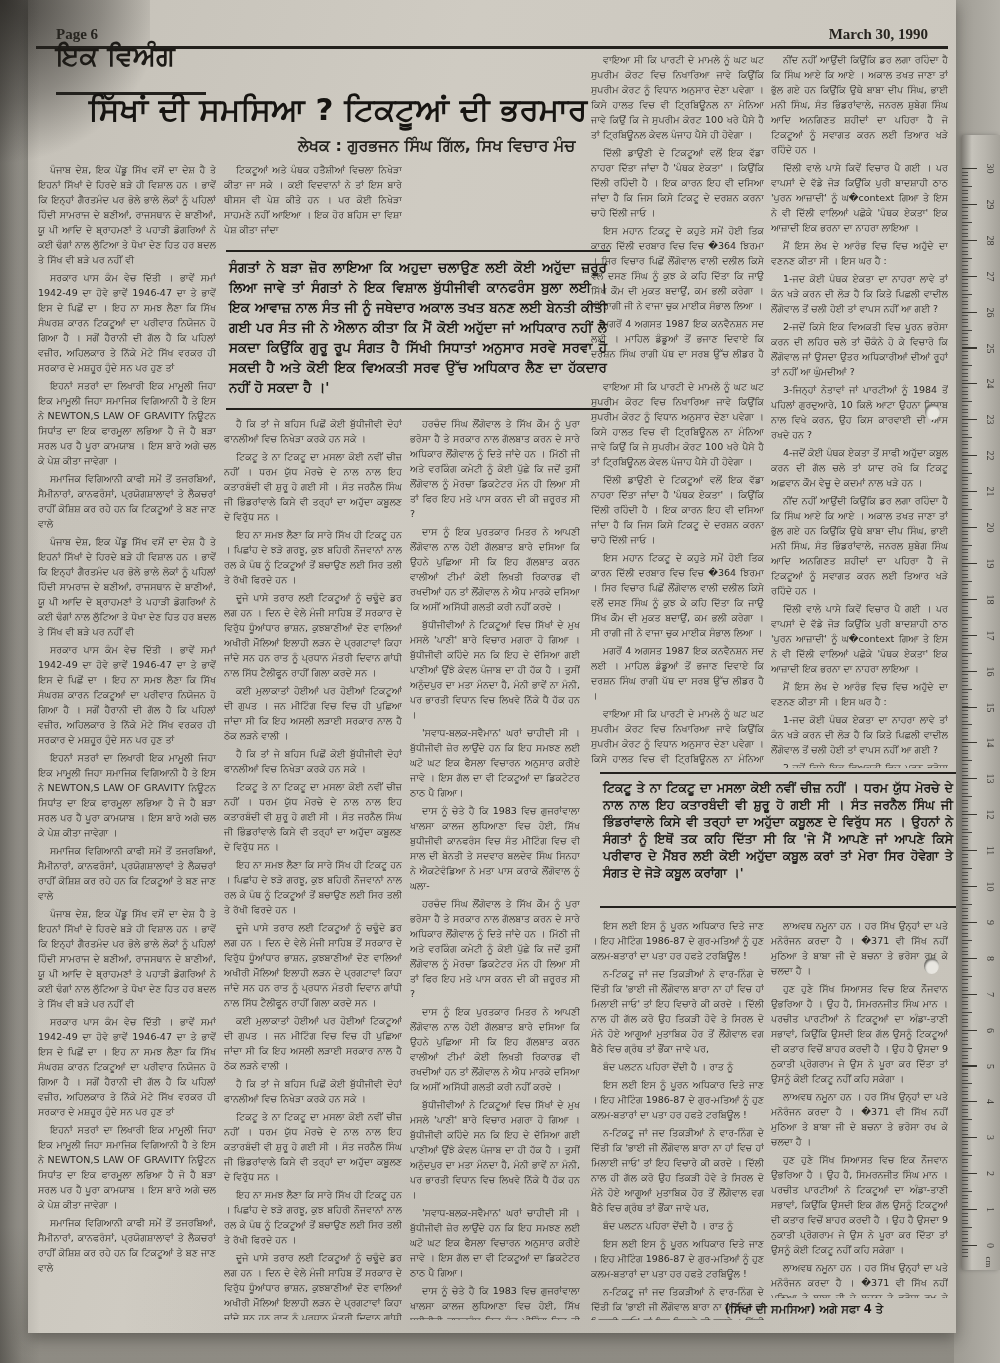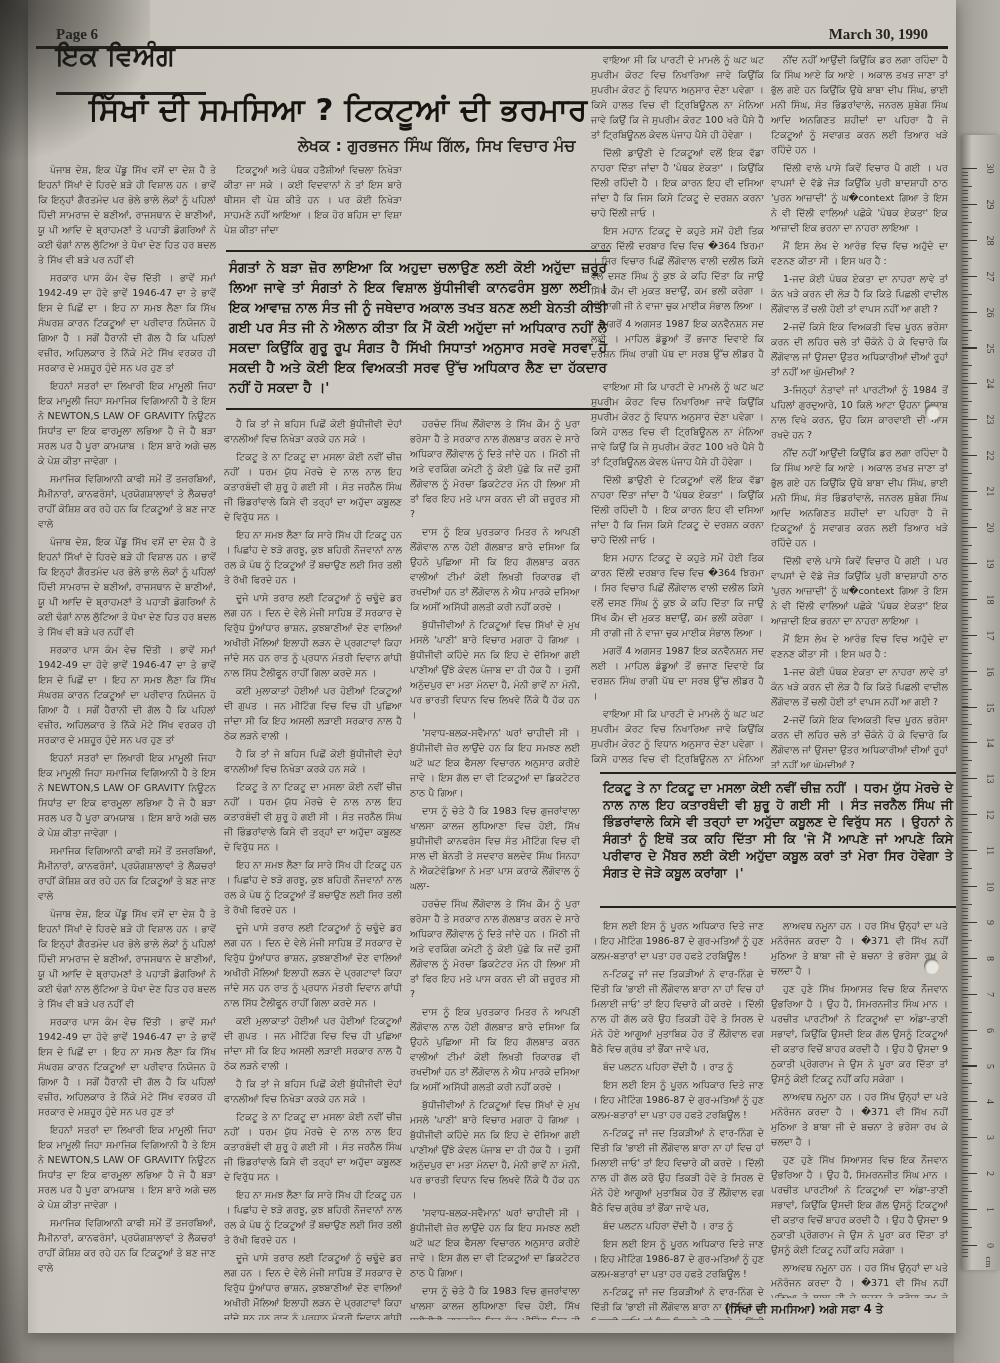--- a/index.html
+++ b/index.html
@@ -156,20 +156,21 @@
       <p class="para">ਮਗਰੋਂ 4 ਅਗਸਤ 1987 ਇਕ ਕਨਵੈਨਸ਼ਨ ਸਦ ਲਈ । ਮਾਹਿਲ ਡੰਡੂਆਂ ਤੋਂ ਭਜਾਣ ਦਿਵਾਏ ਕਿ ਦਰਸ਼ਨ ਸਿੰਘ ਰਾਗੀ ਪੱਥ ਦਾ ਸਰਬ ਉੱਚ ਲੀਡਰ ਹੈ ।</p>
       <p class="para">ਵਾਇਆ ਸੀ ਕਿ ਪਾਰਟੀ ਦੇ ਮਾਮਲੇ ਨੂੰ ਘਟ ਘਟ ਸੁਪਰੀਮ ਕੋਰਟ ਵਿਚ ਨਿਖਾਰਿਆ ਜਾਵੇ ਕਿਉਂਕਿ ਸੁਪਰੀਮ ਕੋਰਟ ਨੂੰ ਵਿਧਾਨ ਅਨੁਸਾਰ ਦੇਣਾ ਪਵੇਗਾ । ਕਿਸੇ ਹਾਲਤ ਵਿਚ ਵੀ ਟ੍ਰਿਬਿਊਨਲ ਨਾ ਮੰਨਿਆ ਜਾਵੇ ਕਿਉਂ ਕਿ ਜੇ ਸੁਪਰੀਮ ਕੋਰਟ 100 ਖਰੇ ਪੈਸੇ ਹੈ ਤਾਂ ਟ੍ਰਿਬਿਊਨਲ ਕੇਵਲ ਪੰਜਾਹ ਪੈਸੇ ਹੀ ਹੋਵੇਗਾ ।</p>
     </div>
   <div class="col c5t">
       <p class="para">ਨੀਂਦ ਨਹੀਂ ਆਉਂਦੀ ਕਿਉਂਕਿ ਡਰ ਲਗਾ ਰਹਿੰਦਾ ਹੈ ਕਿ ਸਿੰਘ ਆਏ ਕਿ ਆਏ । ਅਕਾਲ ਤਖਤ ਜਾਣਾ ਤਾਂ ਭੁੱਲ ਗਏ ਹਨ ਕਿਉਂਕਿ ਉਥੇ ਬਾਬਾ ਦੀਪ ਸਿੰਘ, ਭਾਈ ਮਨੀ ਸਿੰਘ, ਸੰਤ ਭਿੰਡਰਾਂਵਾਲੇ, ਜਨਰਲ ਸ਼ੁਬੇਗ ਸਿੰਘ ਆਦਿ ਅਨਗਿਣਤ ਸ਼ਹੀਦਾਂ ਦਾ ਪਹਿਰਾ ਹੈ ਜੋ ਟਿਕਟੂਆਂ ਨੂੰ ਸਵਾਗਤ ਕਰਨ ਲਈ ਤਿਆਰ ਖੜੇ ਰਹਿੰਦੇ ਹਨ ।</p>
       <p class="para">ਦਿੱਲੀ ਵਾਲੇ ਪਾਸੇ ਕਿਵੇਂ ਵਿਚਾਰ ਪੈ ਗਈ । ਪਰ ਵਾਪਸਾਂ ਦੇ ਵੱਡੇ ਜੋੜ ਕਿਉਂਕਿ ਪੁਰੀ ਬਾਦਸ਼ਾਹੀ ਠਾਠ 'ਪੁਰਨ ਆਜ਼ਾਦੀ' ਨੂੰ ਘ�context ਗਿਆ ਤੇ ਇਸ ਨੇ ਵੀ ਦਿੱਲੀ ਵਾਲਿਆਂ ਪਛੋਕੇ 'ਪੰਥਕ ਏਕਤਾ' ਇਕ ਆਜ਼ਾਦੀ ਇਕ ਭਰਨਾ ਦਾ ਨਾਹਰਾ ਲਾਇਆ ।</p>
       <p class="para">ਮੈਂ ਇਸ ਲੇਖ ਦੇ ਆਰੰਭ ਵਿਚ ਵਿਚ ਅਹੁੱਦੇ ਦਾ ਵਣਨਣ ਕੀਤਾ ਸੀ । ਇਸ ਘਰ ਹੈ :</p>
       <p class="para">1-ਜਦ ਕੋਈ ਪੰਥਕ ਏਕਤਾ ਦਾ ਨਾਹਰਾ ਲਾਵੇ ਤਾਂ ਕੰਨ ਖੜੇ ਕਰਨ ਦੀ ਲੋੜ ਹੈ ਕਿ ਕਿਤੇ ਪਿਛਲੀ ਵਾਦੀਲ ਲੌਂਗੋਵਾਲ ਤੋਂ ਚਲੀ ਹੋਈ ਤਾਂ ਵਾਪਸ ਨਹੀਂ ਆ ਗਈ ?</p>
       <p class="para">2-ਜਦੋਂ ਕਿਸੇ ਇਕ ਵਿਅਕਤੀ ਵਿਚ ਪੂਰਨ ਭਰੋਸਾ ਕਰਨ ਦੀ ਲਹਿਰ ਚਲੇ ਤਾਂ ਚੌਕੰਨੇ ਹੋ ਕੇ ਵਿਚਾਰੋ ਕਿ ਲੌਂਗੋਵਾਲ ਜਾਂ ਉਸਦਾ ਉਤਰ ਅਧਿਕਾਰੀਆਂ ਦੀਆਂ ਰੂਹਾਂ ਤਾਂ ਨਹੀਂ ਆ ਘੁੰਮਦੀਆਂ ?</p>
       <p class="para">3-ਜਿਨ੍ਹਾਂ ਨੇਤਾਵਾਂ ਜਾਂ ਪਾਰਟੀਆਂ ਨੂੰ 1984 ਤੋਂ ਪਹਿਲਾਂ ਗੁਰਦੁਆਰੇ, 10 ਕਿਲੋ ਆਟਾ ਉਹਨਾ ਹਿਸਾਬ ਨਾਲ ਵਿਖੇ ਕਰਨ, ਉਹ ਕਿਸ ਕਾਰਵਾਈ ਦੀ ਆਸ ਰਖਦੇ ਹਨ ?</p>
+      <p class="para">4-ਜਦੋਂ ਕੋਈ ਪੰਥਕ ਏਕਤਾ ਤੋਂ ਸਾਫੀ ਅਹੁੱਦਾ ਕਬੂਲ ਕਰਨ ਦੀ ਗੱਲ ਚਲੇ ਤਾਂ ਯਾਦ ਰਖੋ ਕਿ ਟਿਕਟੂ ਅਛਵਾਨ ਕੌਮ ਵੇਚੂ ਦੇ ਕਦਮਾਂ ਨਾਲ ਖੜੇ ਹਨ ।</p>
       <p class="para">ਨੀਂਦ ਨਹੀਂ ਆਉਂਦੀ ਕਿਉਂਕਿ ਡਰ ਲਗਾ ਰਹਿੰਦਾ ਹੈ ਕਿ ਸਿੰਘ ਆਏ ਕਿ ਆਏ । ਅਕਾਲ ਤਖਤ ਜਾਣਾ ਤਾਂ ਭੁੱਲ ਗਏ ਹਨ ਕਿਉਂਕਿ ਉਥੇ ਬਾਬਾ ਦੀਪ ਸਿੰਘ, ਭਾਈ ਮਨੀ ਸਿੰਘ, ਸੰਤ ਭਿੰਡਰਾਂਵਾਲੇ, ਜਨਰਲ ਸ਼ੁਬੇਗ ਸਿੰਘ ਆਦਿ ਅਨਗਿਣਤ ਸ਼ਹੀਦਾਂ ਦਾ ਪਹਿਰਾ ਹੈ ਜੋ ਟਿਕਟੂਆਂ ਨੂੰ ਸਵਾਗਤ ਕਰਨ ਲਈ ਤਿਆਰ ਖੜੇ ਰਹਿੰਦੇ ਹਨ ।</p>
       <p class="para">ਦਿੱਲੀ ਵਾਲੇ ਪਾਸੇ ਕਿਵੇਂ ਵਿਚਾਰ ਪੈ ਗਈ । ਪਰ ਵਾਪਸਾਂ ਦੇ ਵੱਡੇ ਜੋੜ ਕਿਉਂਕਿ ਪੁਰੀ ਬਾਦਸ਼ਾਹੀ ਠਾਠ 'ਪੁਰਨ ਆਜ਼ਾਦੀ' ਨੂੰ ਘ�context ਗਿਆ ਤੇ ਇਸ ਨੇ ਵੀ ਦਿੱਲੀ ਵਾਲਿਆਂ ਪਛੋਕੇ 'ਪੰਥਕ ਏਕਤਾ' ਇਕ ਆਜ਼ਾਦੀ ਇਕ ਭਰਨਾ ਦਾ ਨਾਹਰਾ ਲਾਇਆ ।</p>
       <p class="para">ਮੈਂ ਇਸ ਲੇਖ ਦੇ ਆਰੰਭ ਵਿਚ ਵਿਚ ਅਹੁੱਦੇ ਦਾ ਵਣਨਣ ਕੀਤਾ ਸੀ । ਇਸ ਘਰ ਹੈ :</p>
       <p class="para">1-ਜਦ ਕੋਈ ਪੰਥਕ ਏਕਤਾ ਦਾ ਨਾਹਰਾ ਲਾਵੇ ਤਾਂ ਕੰਨ ਖੜੇ ਕਰਨ ਦੀ ਲੋੜ ਹੈ ਕਿ ਕਿਤੇ ਪਿਛਲੀ ਵਾਦੀਲ ਲੌਂਗੋਵਾਲ ਤੋਂ ਚਲੀ ਹੋਈ ਤਾਂ ਵਾਪਸ ਨਹੀਂ ਆ ਗਈ ?</p>
       <p class="para">2-ਜਦੋਂ ਕਿਸੇ ਇਕ ਵਿਅਕਤੀ ਵਿਚ ਪੂਰਨ ਭਰੋਸਾ ਕਰਨ ਦੀ ਲਹਿਰ ਚਲੇ ਤਾਂ ਚੌਕੰਨੇ ਹੋ ਕੇ ਵਿਚਾਰੋ ਕਿ ਲੌਂਗੋਵਾਲ ਜਾਂ ਉਸਦਾ ਉਤਰ ਅਧਿਕਾਰੀਆਂ ਦੀਆਂ ਰੂਹਾਂ ਤਾਂ ਨਹੀਂ ਆ ਘੁੰਮਦੀਆਂ ?</p>
     </div>
 
   <div class="pullquote pq2">ਟਿਕਟੂ ਤੇ ਨਾ ਟਿਕਟੂ ਦਾ ਮਸਲਾ ਕੋਈ ਨਵੀਂ ਚੀਜ਼ ਨਹੀਂ । ਧਰਮ ਯੁੱਧ ਮੋਰਚੇ ਦੇ ਨਾਲ ਨਾਲ ਇਹ ਕਤਾਰਬੰਦੀ ਵੀ ਸ਼ੁਰੂ ਹੋ ਗਈ ਸੀ । ਸੰਤ ਜਰਨੈਲ ਸਿੰਘ ਜੀ ਭਿੰਡਰਾਂਵਾਲੇ ਕਿਸੇ ਵੀ ਤਰ੍ਹਾਂ ਦਾ ਅਹੁੱਦਾ ਕਬੂਲਣ ਦੇ ਵਿਰੁੱਧ ਸਨ । ਉਹਨਾਂ ਨੇ ਸੰਗਤਾਂ ਨੂੰ ਇਥੋਂ ਤਕ ਕਹਿ ਦਿੱਤਾ ਸੀ ਕਿ 'ਜੇ ਮੈਂ ਆਪਣੇ ਜਾਂ ਆਪਣੇ ਕਿਸੇ ਪਰੀਵਾਰ ਦੇ ਮੈਂਬਰ ਲਈ ਕੋਈ ਅਹੁੱਦਾ ਕਬੂਲ ਕਰਾਂ ਤਾਂ ਮੇਰਾ ਸਿਰ ਹੋਵੇਗਾ ਤੇ ਸੰਗਤ ਦੇ ਜੋੜੇ ਕਬੂਲ ਕਰਾਂਗਾ ।'</div>
 
   <div class="col c4b">

